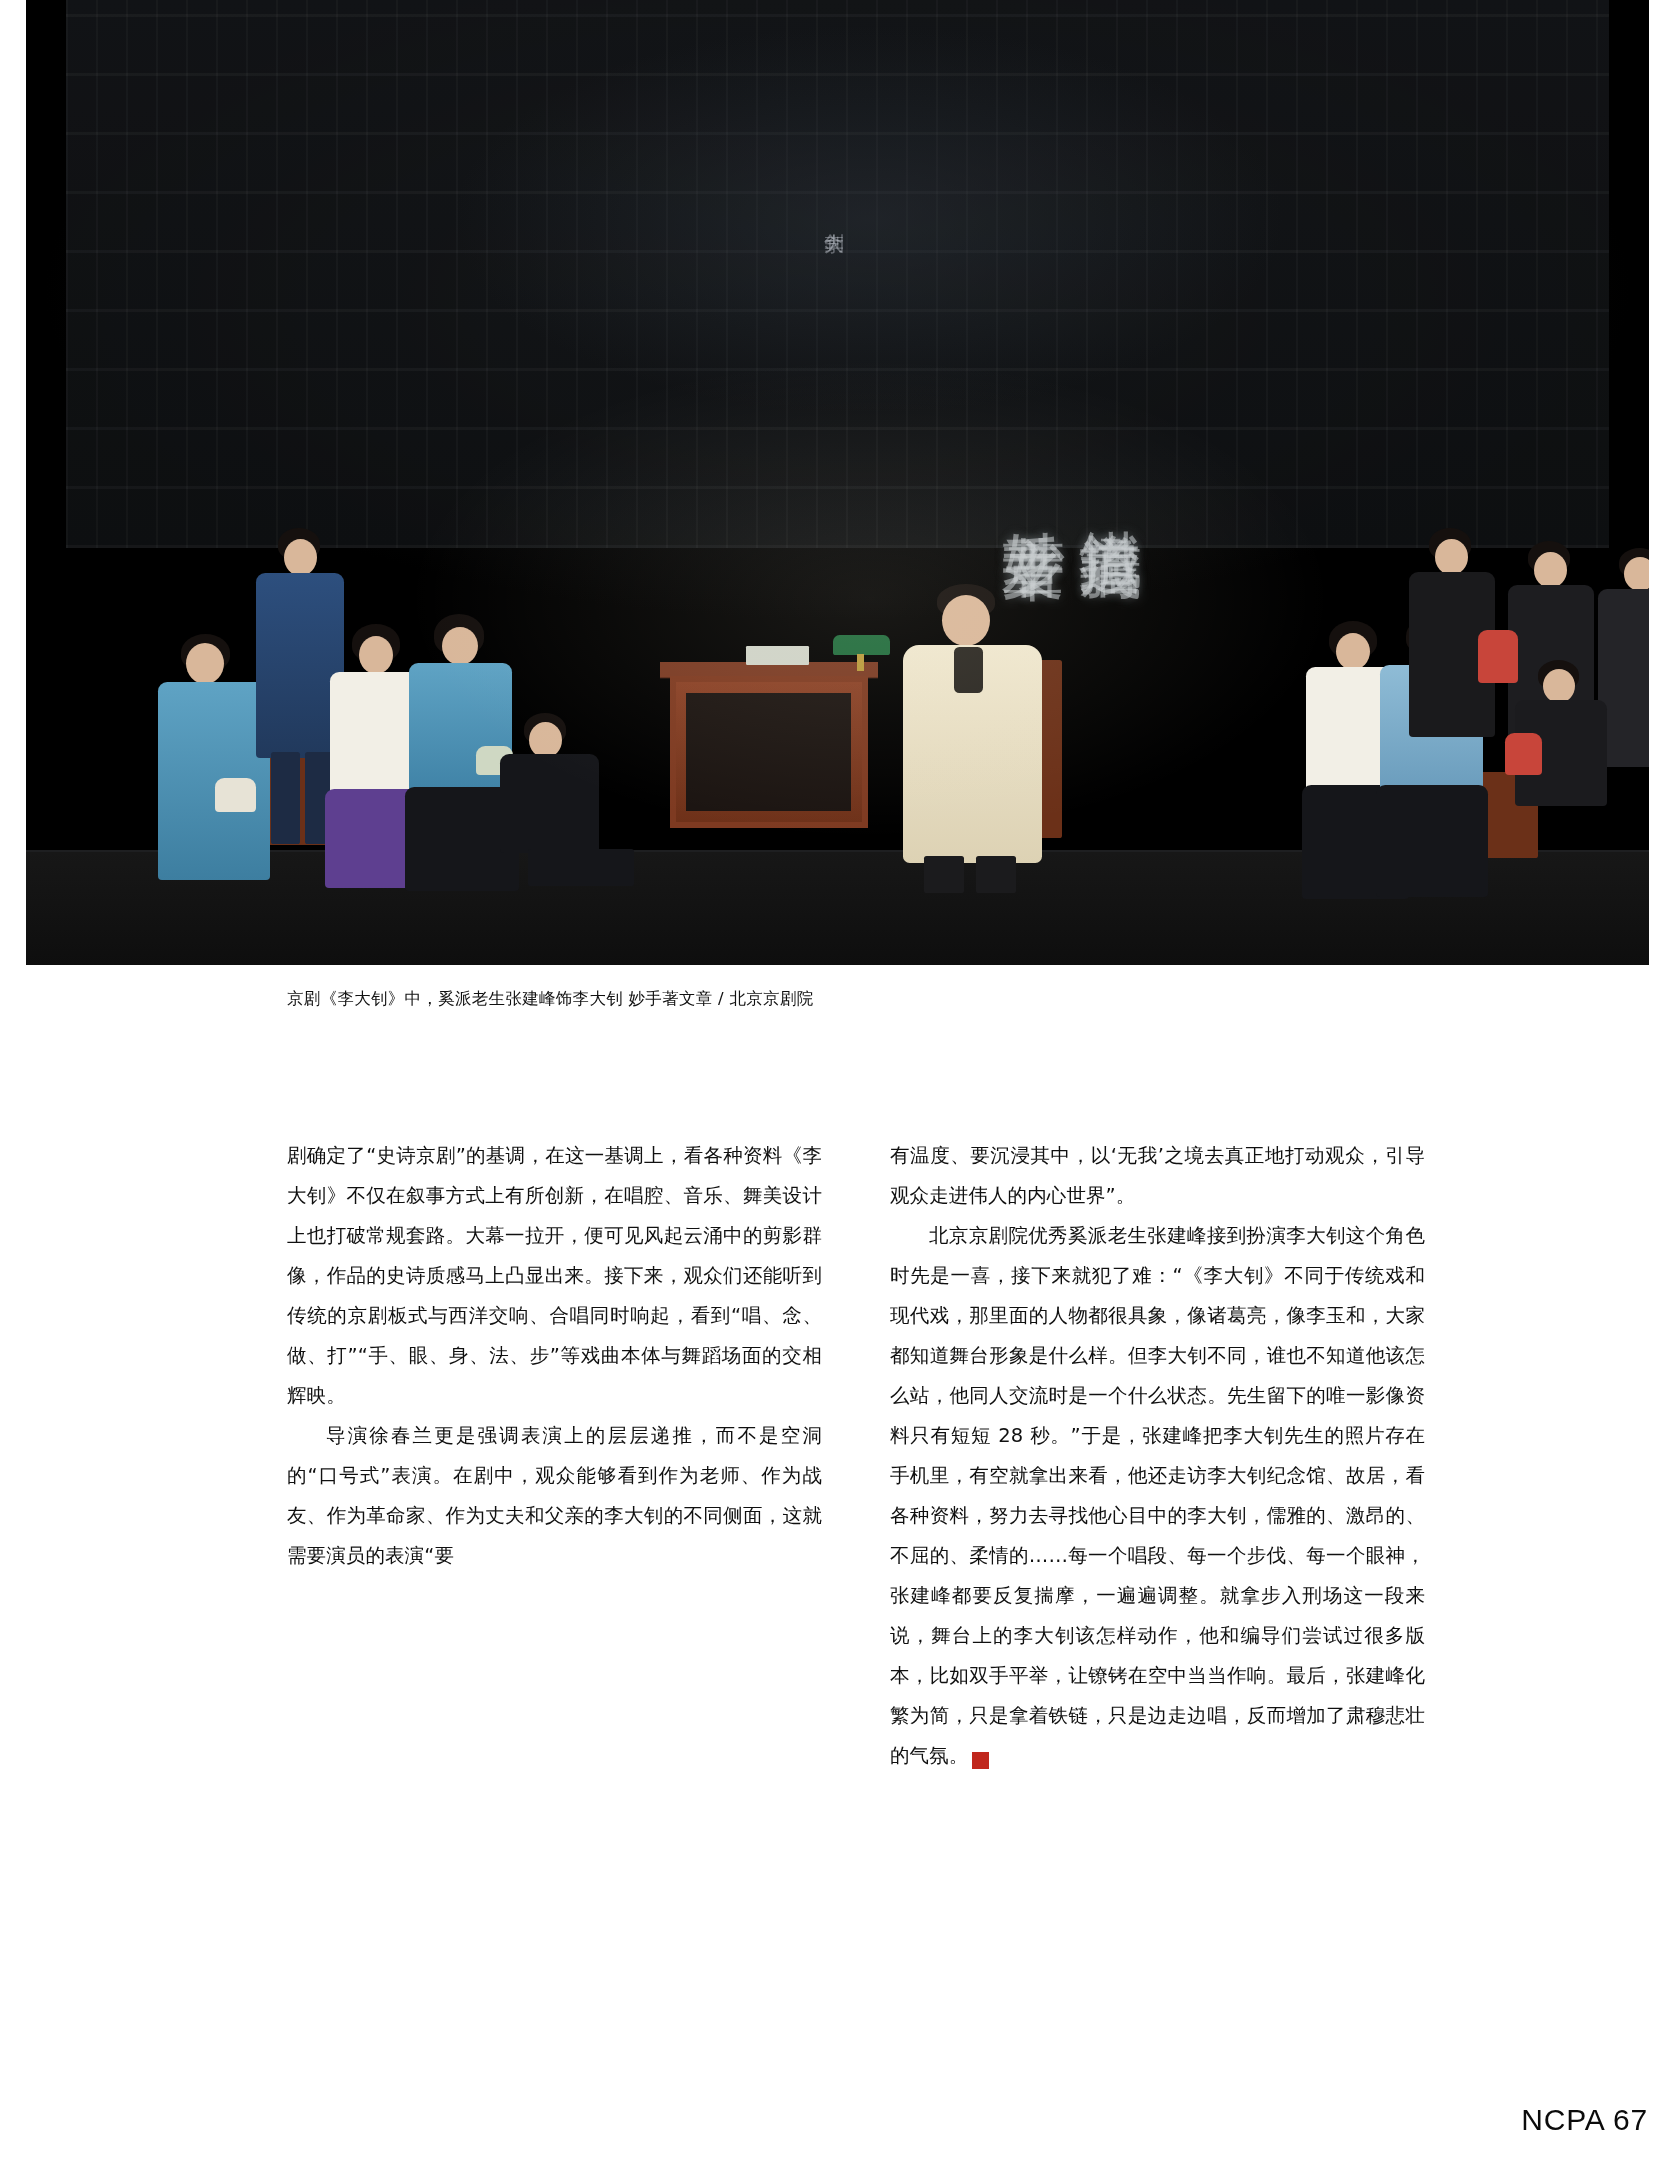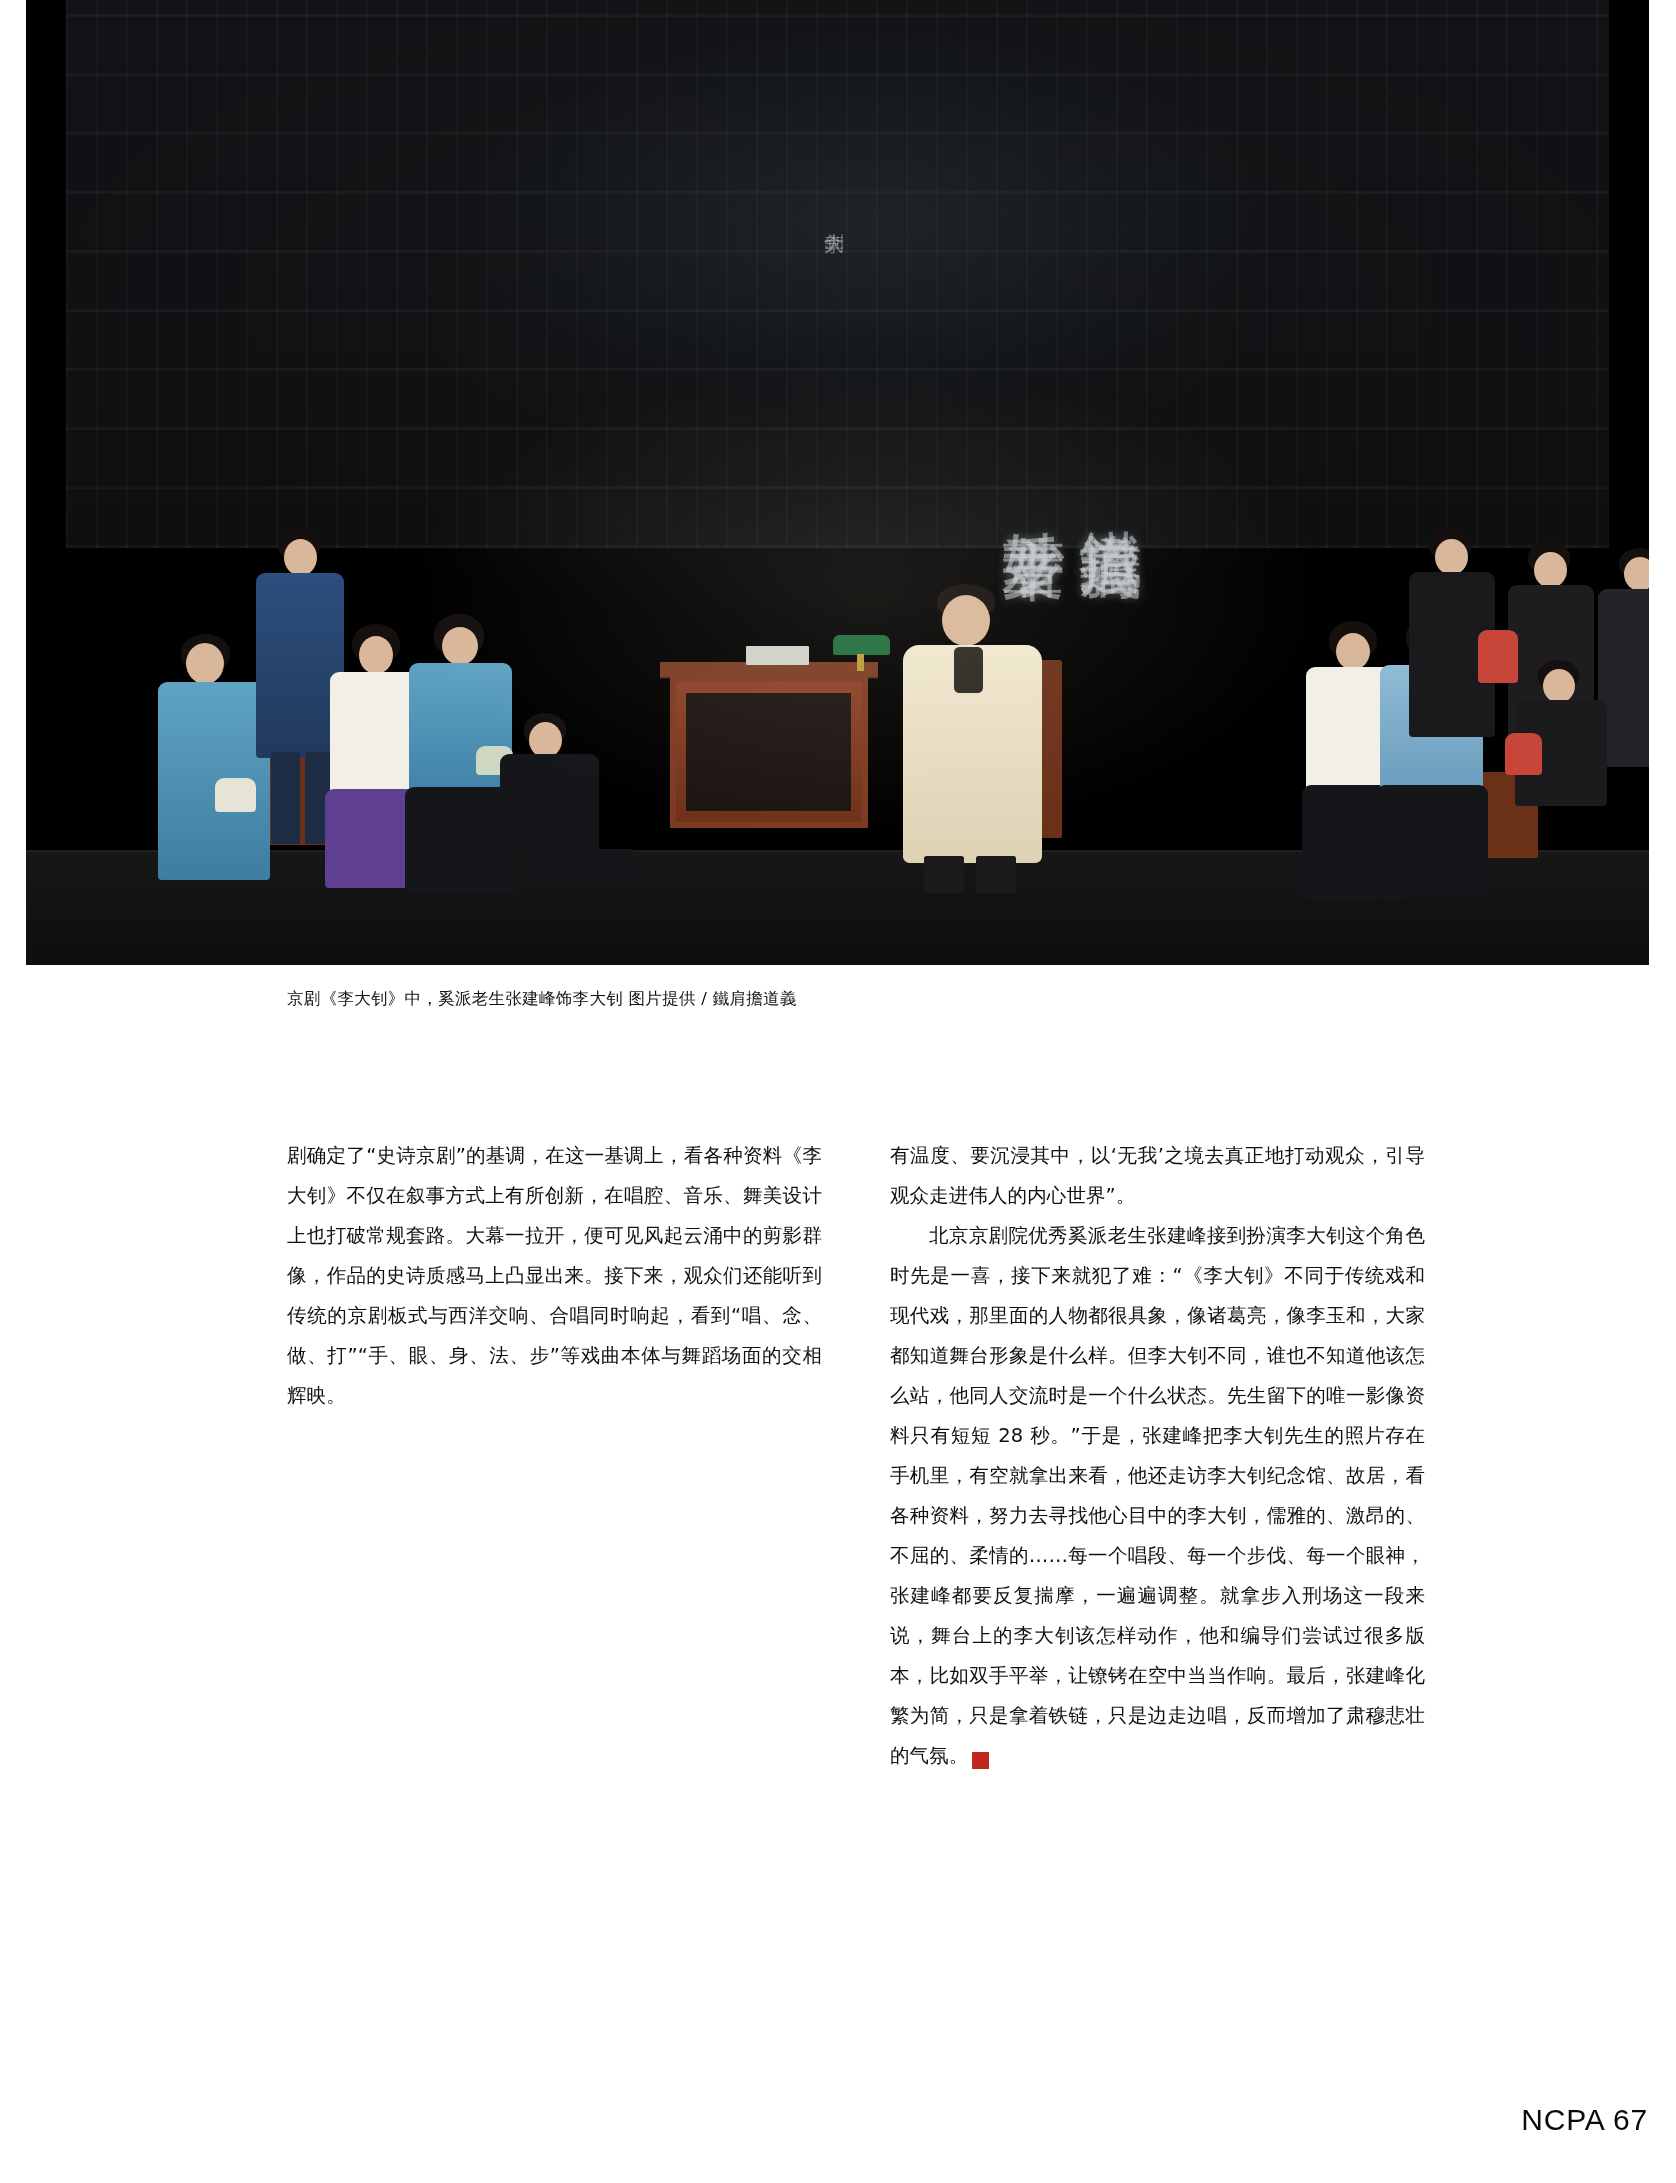--- a/index.html
+++ b/index.html
@@ -310,24 +310,25 @@
     <div class="body" style="left:-6.6px; top:73px; width:37px; height:42px; background:#c8453a;"></div>
   </div>
 
   <div class="fig" style="left:1452px; top:630px; width:79px; height:92px;">
     <div class="body" style="left:0px; top:0px; width:40px; height:53px; background:#c8453a;"></div>
   </div>
 
   <div class="spotlight"></div>
 </div>
 
-<div class="caption">京剧《李大钊》中，奚派老生张建峰饰李大钊  图片提供 / 鐵肩擔道義</div>
+<div class="caption">京剧《李大钊》中，奚派老生张建峰饰李大钊  妙手著文章 / 北京京剧院</div>
 
 <div class="col col-left">
   <p>剧确定了“史诗京剧”的基调，在这一基调上，看各种资料《李大钊》不仅在叙事方式上有所创新，在唱腔、音乐、舞美设计上也打破常规套路。大幕一拉开，便可见风起云涌中的剪影群像，作品的史诗质感马上凸显出来。接下来，观众们还能听到传统的京剧板式与西洋交响、合唱同时响起，看到“唱、念、做、打”“手、眼、身、法、步”等戏曲本体与舞蹈场面的交相辉映。</p>
+  <p class="indent">导演徐春兰更是强调表演上的层层递推，而不是空洞的“口号式”表演。在剧中，观众能够看到作为老师、作为战友、作为革命家、作为丈夫和父亲的李大钊的不同侧面，这就需要演员的表演“要</p>
 </div>
 
 <div class="col col-right">
   <p>有温度、要沉浸其中，以‘无我’之境去真正地打动观众，引导观众走进伟人的内心世界”。</p>
   <p class="indent"><span>北京京剧院优秀奚派老生张建峰接到扮演李大钊这个角色时先是一喜，接下来就犯了难：“《李大钊》不同于传统戏和现代戏，那里面的人物都很具象，像诸葛亮，像李玉和，大家都知道舞台形象是什么样。但李大钊不同，谁也不知道他该怎么站，他同人交流时是一个什么状态。先生留下的唯一影像资料只有短短 28 秒。”于是，张建峰把李大钊先生的照片存在手机里，有空就拿出来看，他还走访李大钊纪念馆、故居，看各种资料，努力去寻找他心目中的李大钊，儒雅的、激昂的、不屈的、柔情的……每一个唱段、每一个步伐、每一个眼神，张建峰都要反复揣摩，一遍遍调整。就拿步入刑场这一段来说，舞台上的李大钊该怎样动作，他和编导们尝试过很多版本，比如双手平举，让镣铐在空中当当作响。最后，张建峰化繁为简，只是拿着铁链，只是边走边唱，反而增加了肃穆悲壮的气氛。</span><span class="endmark">NC</span></p>
 </div>
 
 <div class="folio">NCPA  67</div>
 
 

